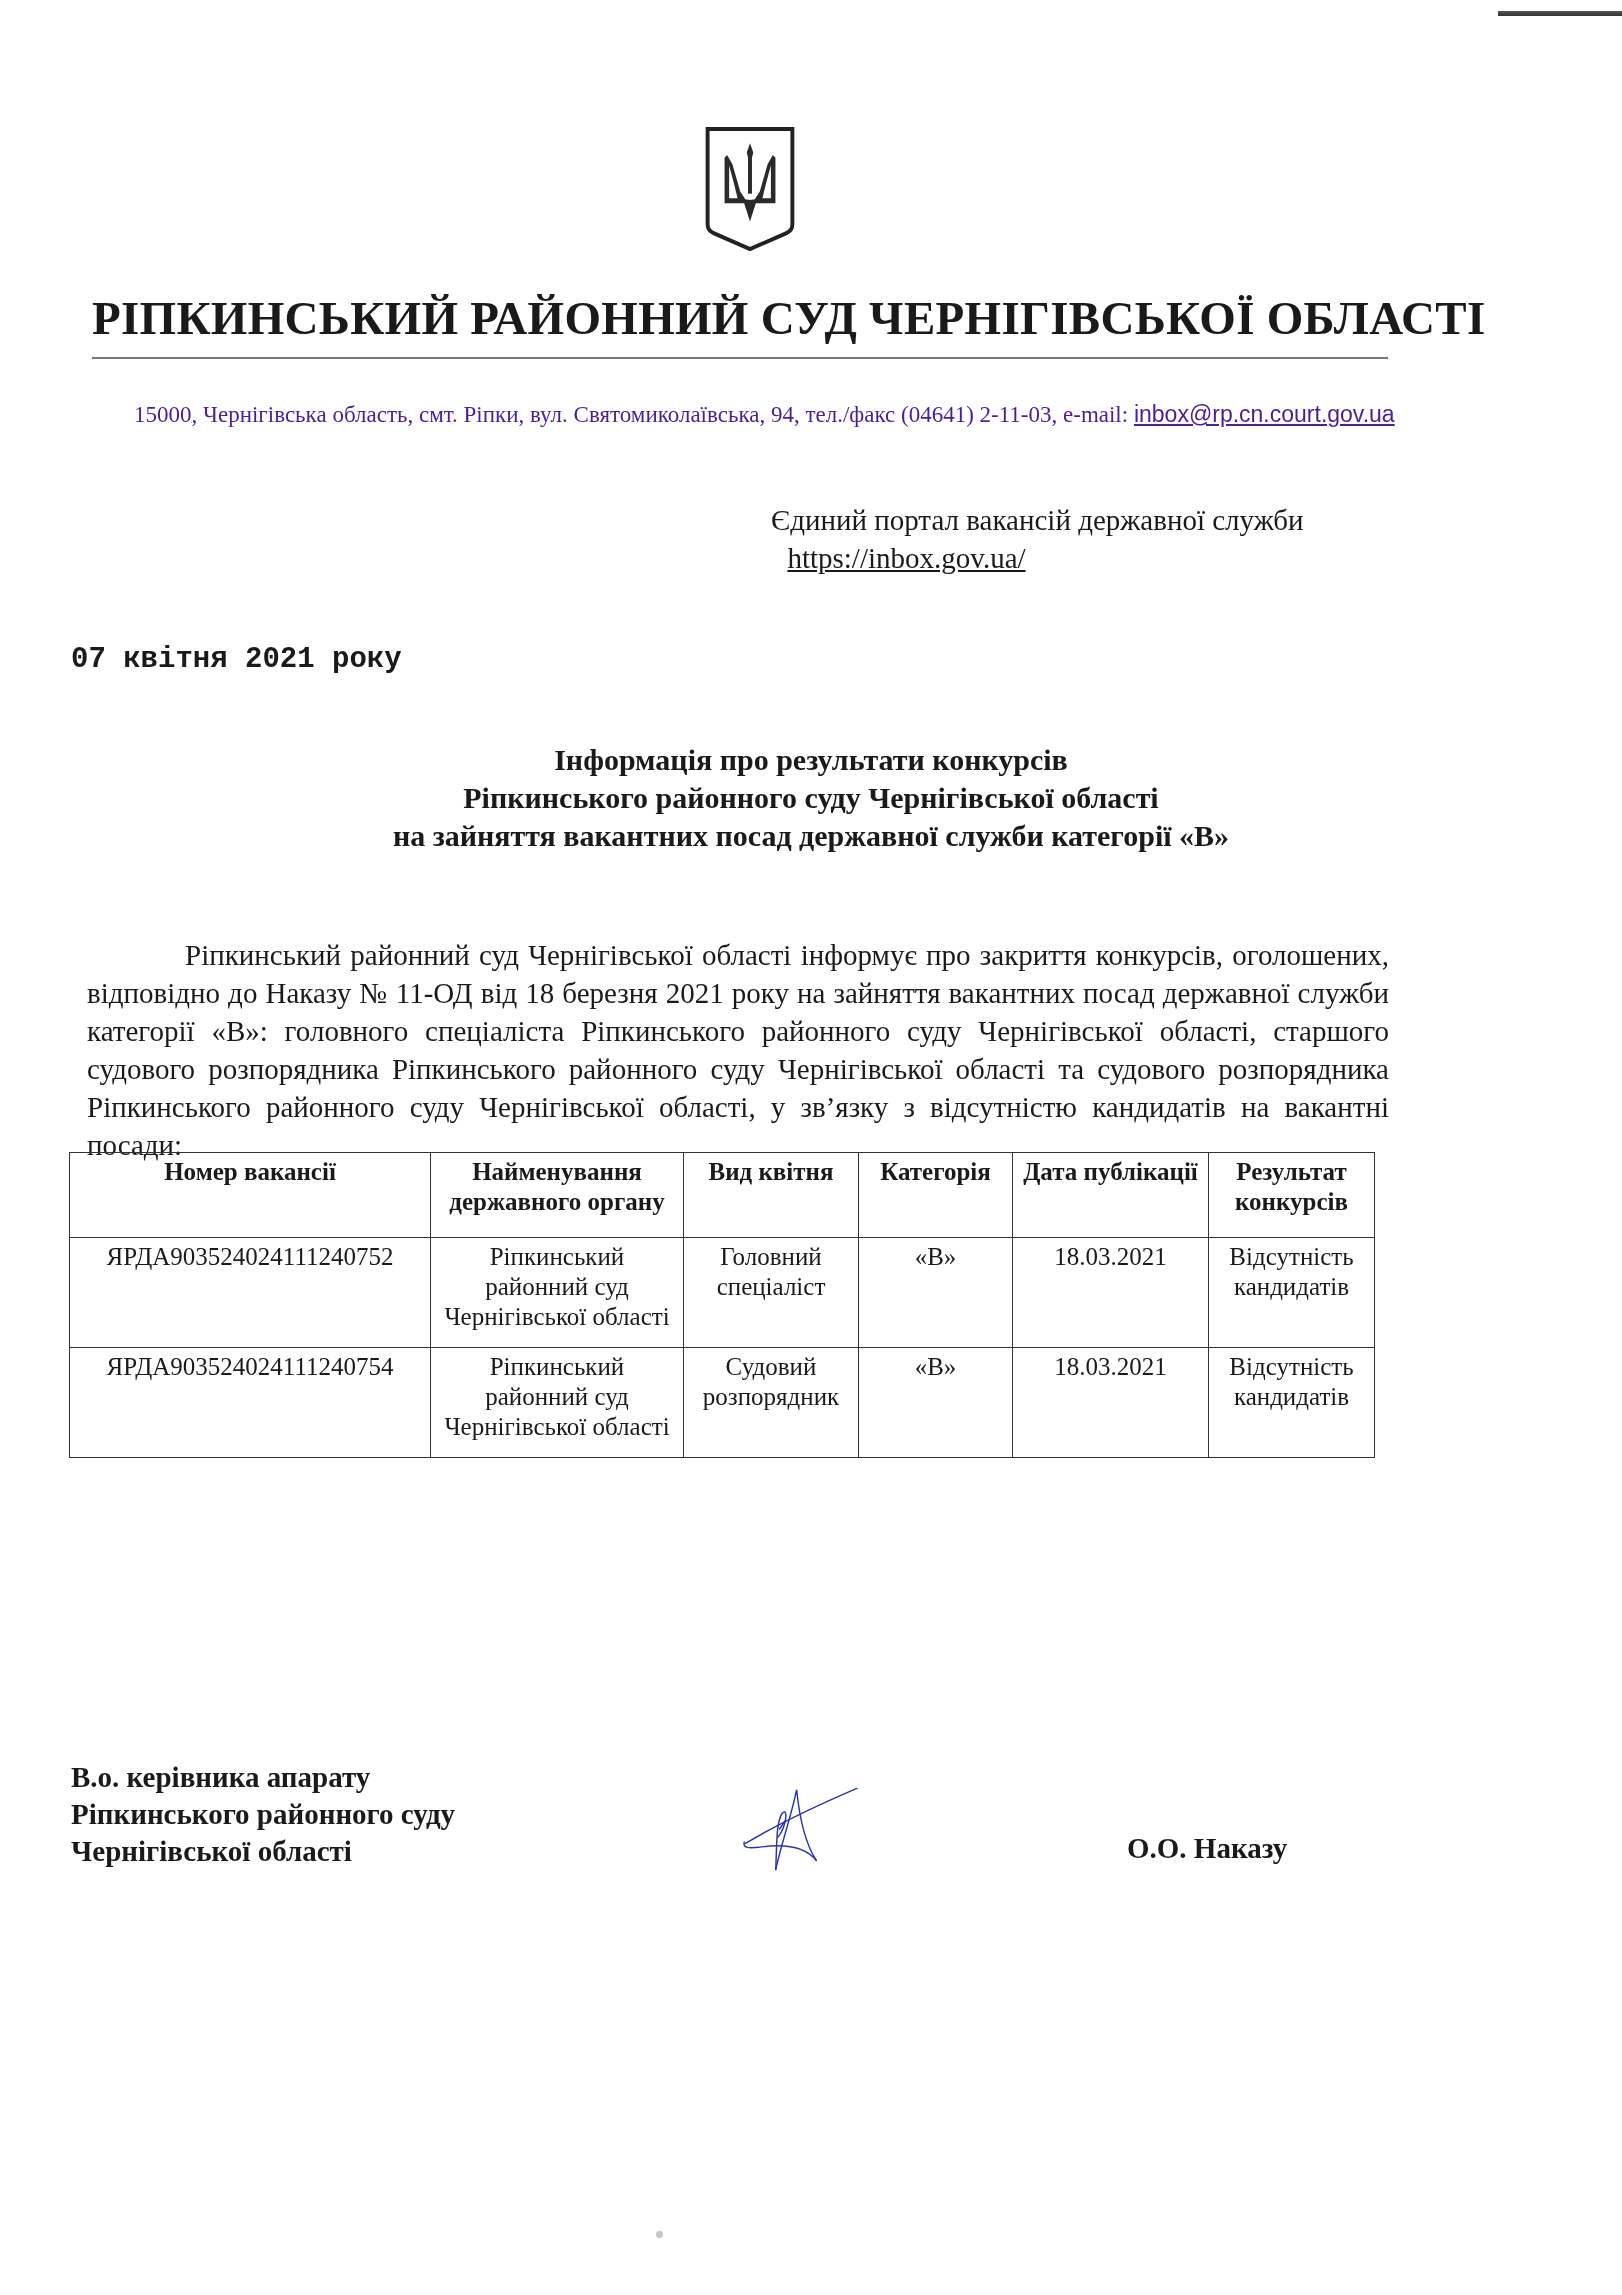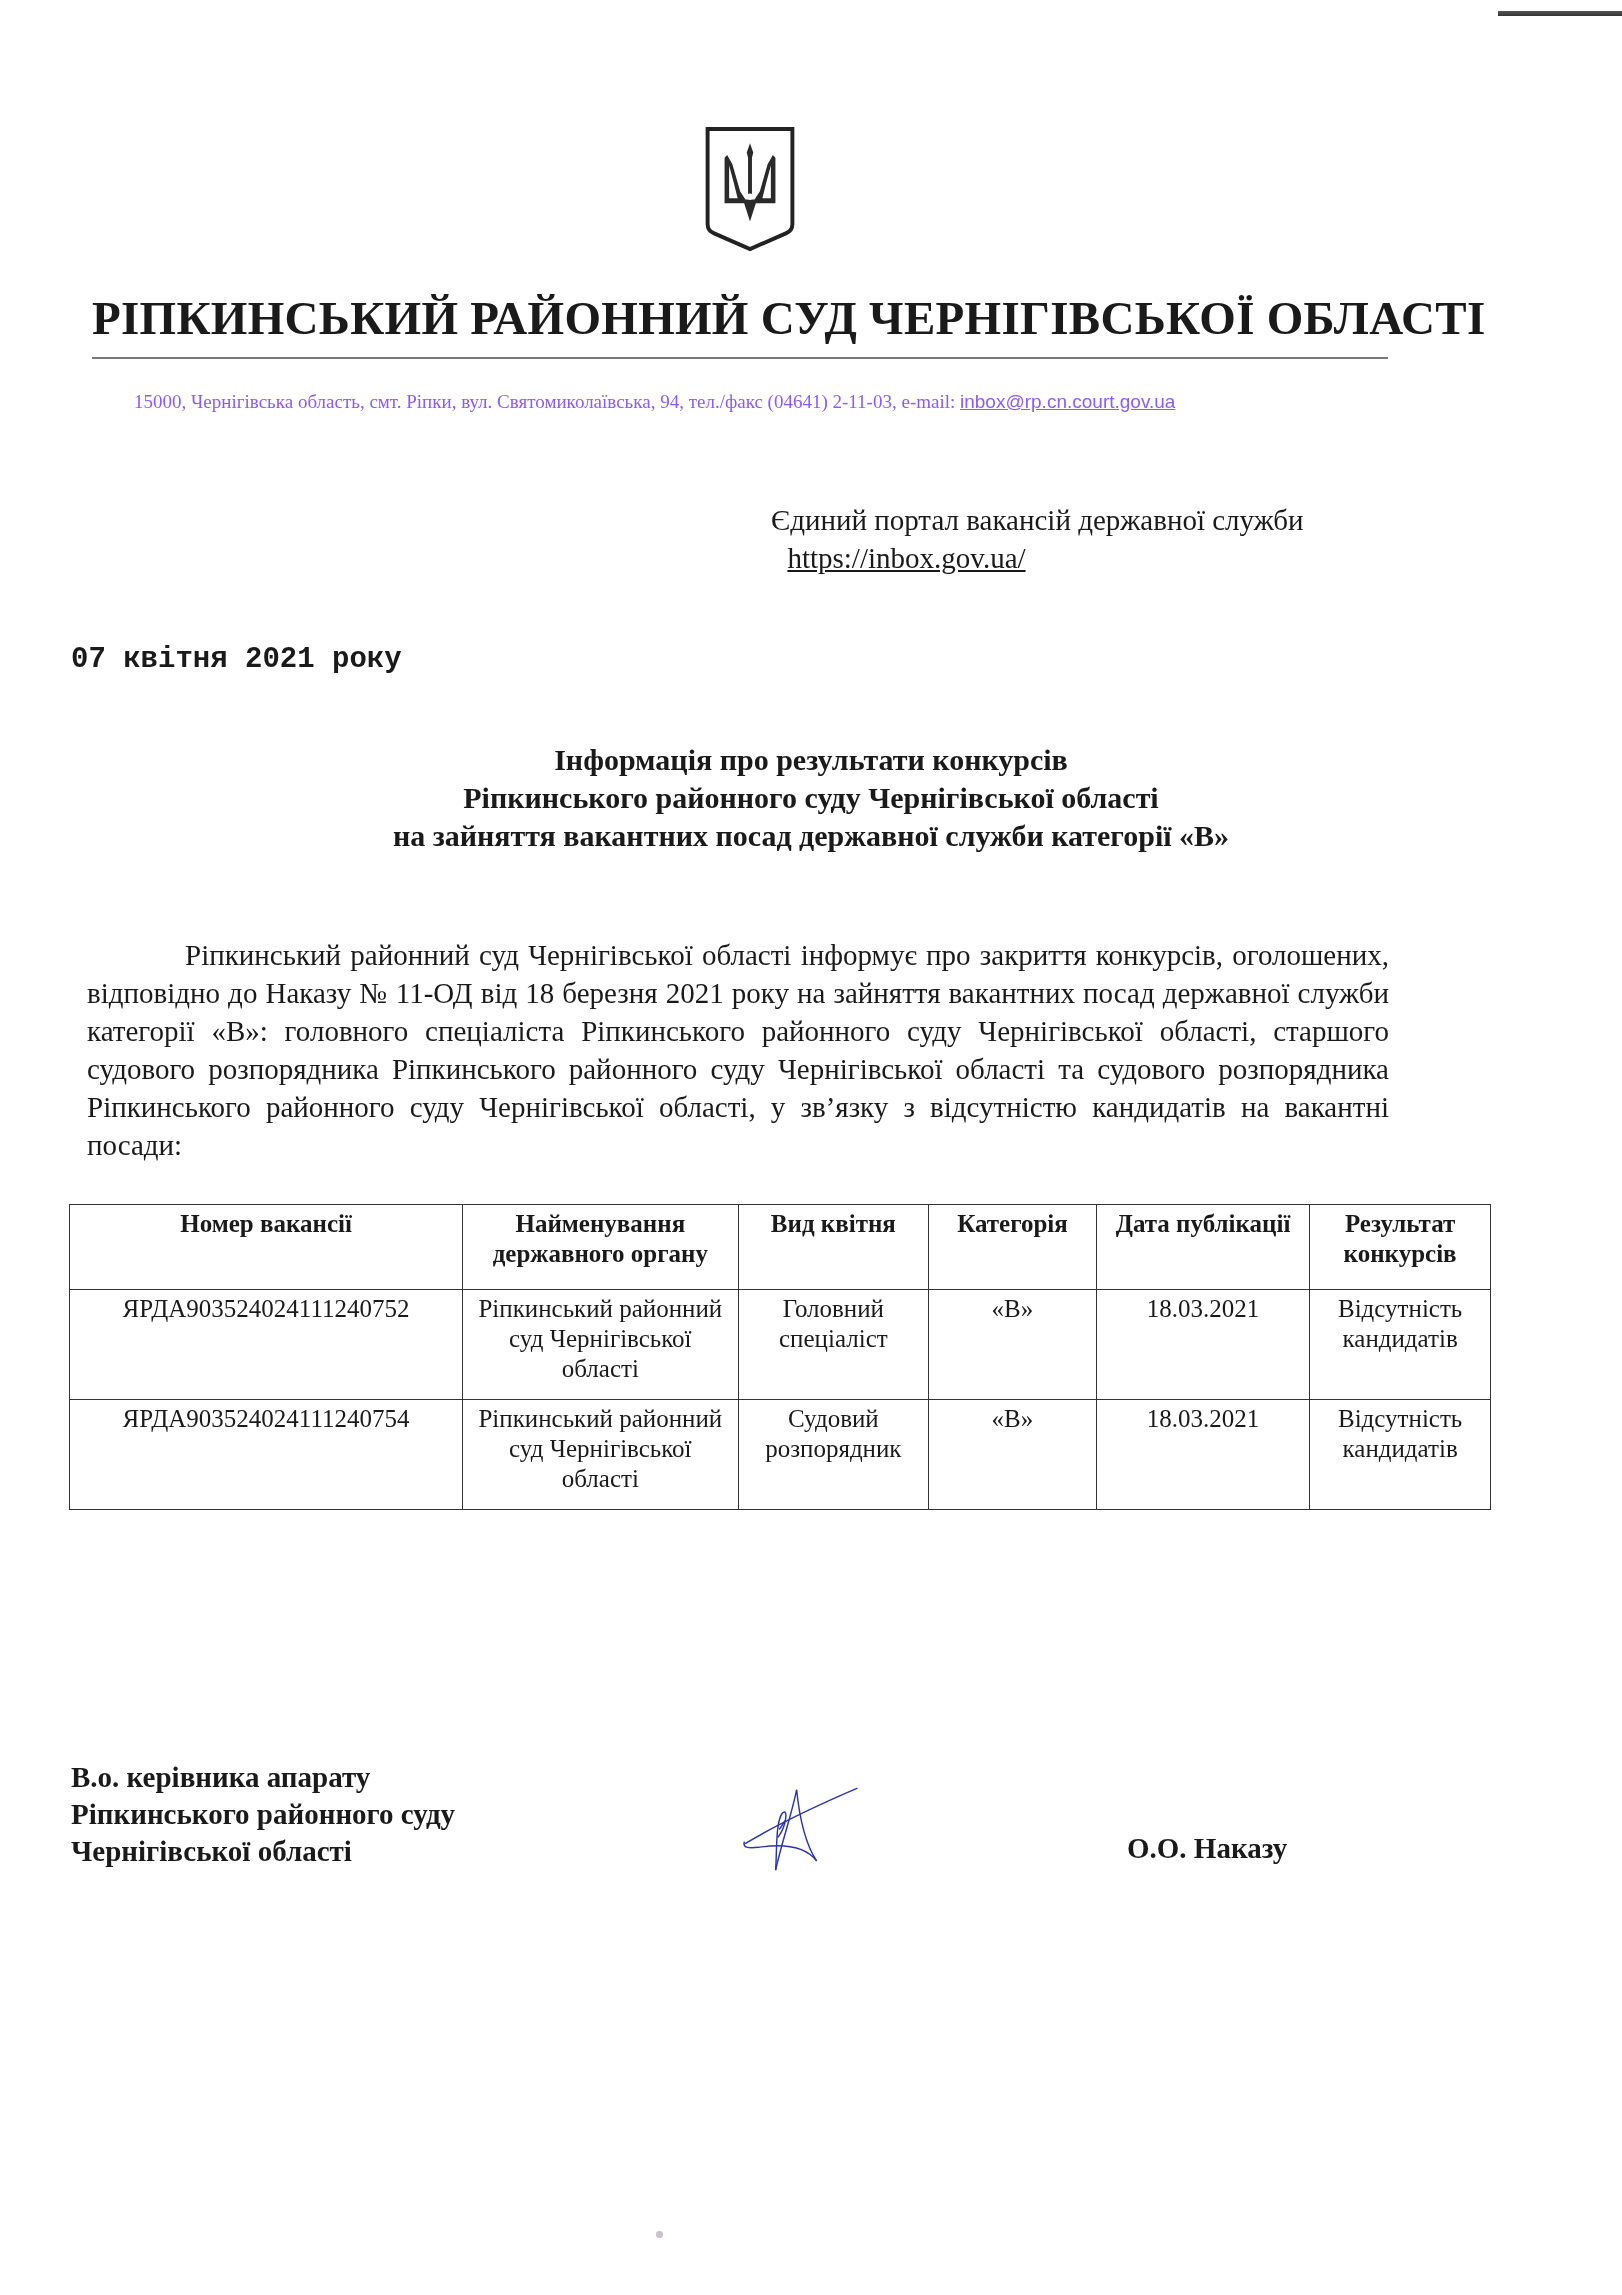--- a/index.html
+++ b/index.html
@@ -9,36 +9,36 @@
   }
   .abs { position: absolute; }
   .scan-mark { left: 1498px; top: 10.5px; width: 124px; height: 5.9px; background: linear-gradient(#555,#333); }
   .emblem { left: 705px; top: 126px; width: 90px; height: 126px; }
   .org-title {
     left: 92px; top: 291px; width: 1283px; font-family: "Liberation Serif", serif;
     font-weight: bold; font-size: 47px; letter-spacing: 0.3px; white-space: nowrap;
   }
   .org-rule { left: 92px; top: 357px; width: 1296px; height: 0; border-top: 2.6px double #777; }
   .address {
-    left: 134px; top: 391px; font-size: 19px; white-space: nowrap; color: #8b5cf6;
+    left: 134px; top: 401px; font-size: 23px; white-space: nowrap; color: #4c1d95;
   }
   .address .email { font-family: "Liberation Sans", sans-serif; text-decoration: underline; }
   .recipient { left: 771px; top: 501px; font-size: 29px; line-height: 38px; }
   .recipient .url { display: block; padding-left: 16.4px; text-decoration: underline; }
   .date { left: 71px; top: 643px; font-size: 29px; font-weight: bold; font-family: Liberation Mono, monospace; }
   .doc-heading {
     left: 196px; top: 741px; width: 1230px; text-align: center; font-size: 30px;
     font-weight: bold; line-height: 38px;
   }
   .body-text {
     left: 71px; top: 936px; width: 1302px; font-size: 29px; line-height: 38px;
     text-align: justify; text-indent: 98px; margin-left: 16px;
   }
   table.vac {
-    position: absolute; left: 69px; top: 1204px; width: 1422px; border-collapse: collapse;
+    position: absolute; left: 69px; top: 1152px; width: 1306px; border-collapse: collapse;
     font-size: 25px; line-height: 30px;
   }
   table.vac th, table.vac td {
     border: 1.6px solid #333; vertical-align: top; text-align: center; padding: 3.9px 5.2px 2.6px 5.2px;
   }
   table.vac th { font-weight: bold; font-size: 25px; }
   table.vac tr.head-row { height: 85px; }
   table.vac tr.data-row { height: 110px; }
   table.vac td.num { white-space: nowrap; }
   .sign-block { left: 71px; top: 1759px; font-size: 29px; font-weight: bold; line-height: 37px; }

